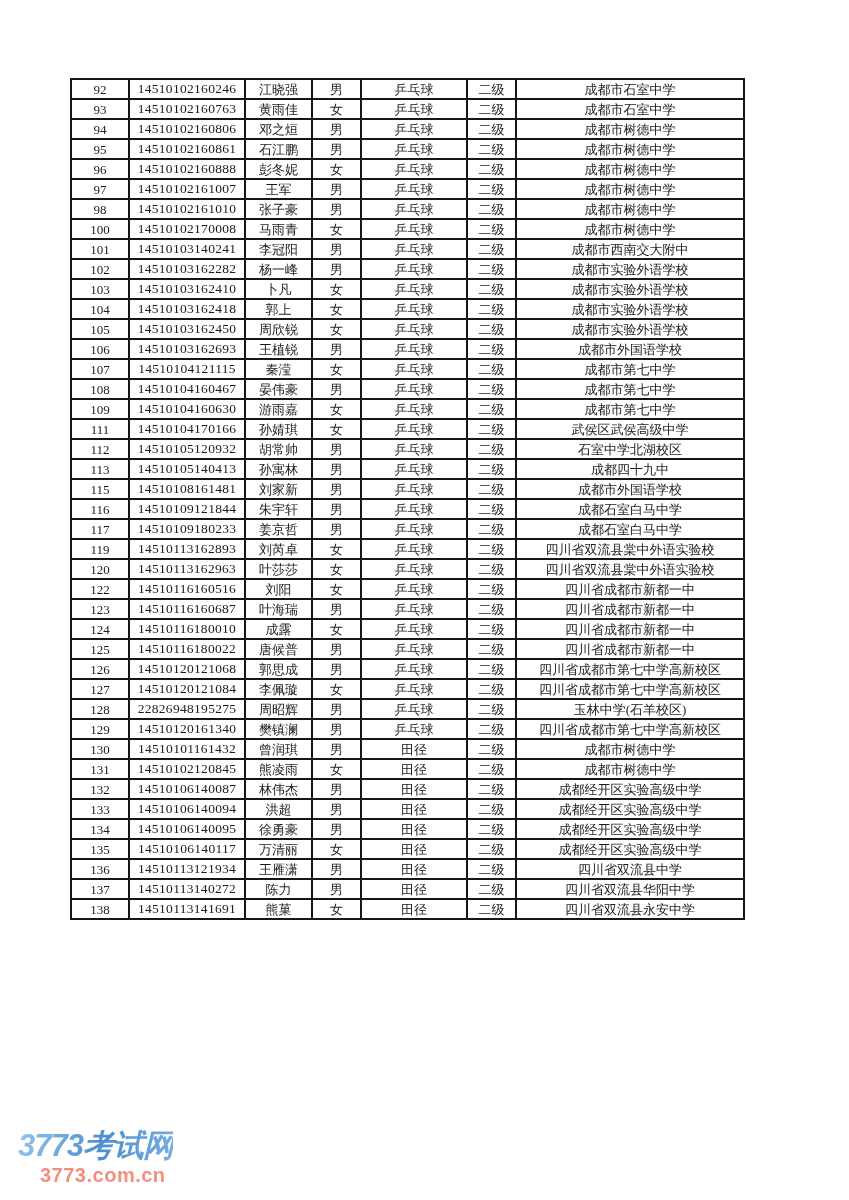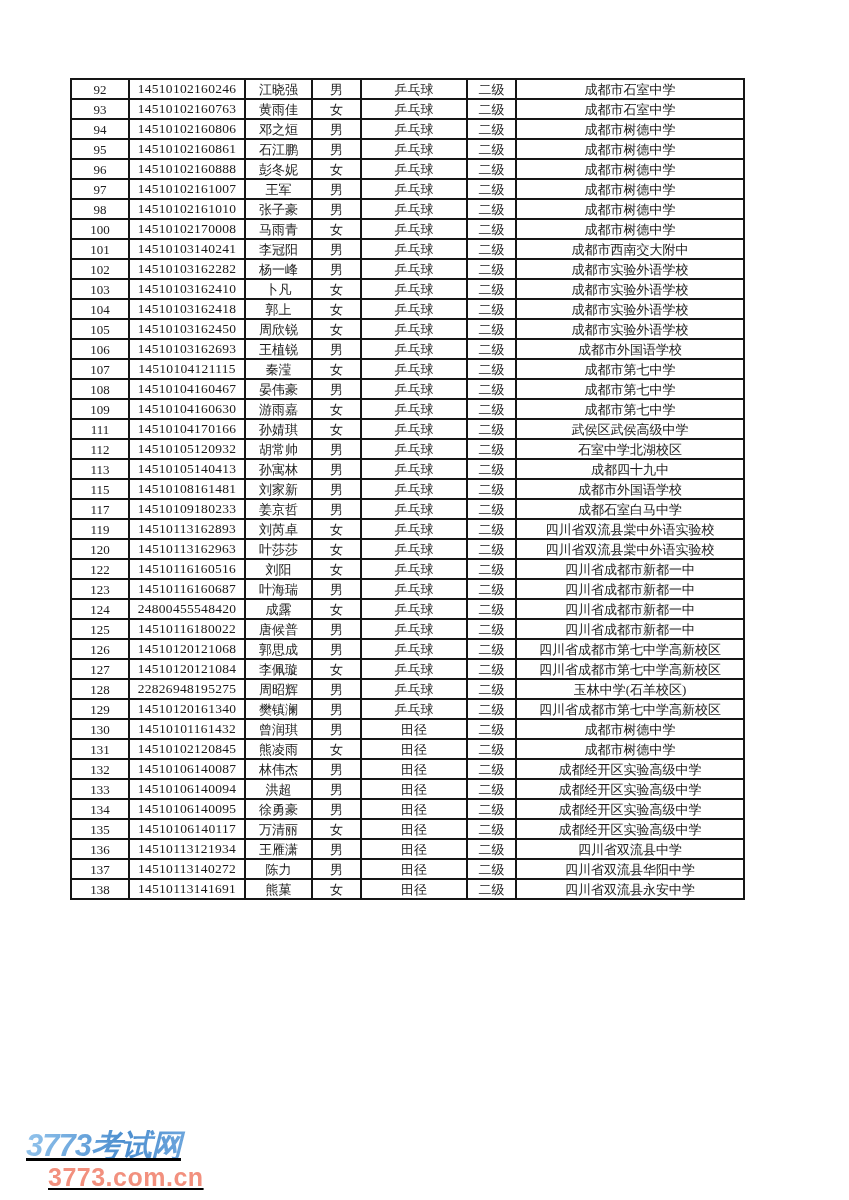--- a/index.html
+++ b/index.html
@@ -38,23 +38,22 @@
     white-space: nowrap;
     overflow: hidden;
   }
   table.roster td.c-id {
     font-size: 13.5px;
     letter-spacing: 0.3px;
     margin-top: 32px;
   }
   .watermark {
     position: absolute;
-    left: 26px;
+    left: 18px;
     top: 1130px;
-    text-decoration: underline;
   }
   .wm-name {
     font-family: "Liberation Sans", "DejaVu Sans", sans-serif;
     font-style: italic;
     font-weight: bold;
     font-size: 31px;
     line-height: 1;
     color: #5c9bd6;
     letter-spacing: -1px;
   }
@@ -62,21 +61,21 @@
     .wm-name {
       background: linear-gradient(100deg, #93c4ec 0%, #4c8ecf 55%, #79aee1 100%);
       -webkit-background-clip: text;
       background-clip: text;
       color: transparent;
     }
   }
   .wm-url {
     font-family: "Liberation Sans", "DejaVu Sans", sans-serif;
     font-weight: bold;
-    font-size: 25px;
+    font-size: 20px;
     line-height: 1;
     color: #f2907e;
     margin-top: 4px;
     margin-left: 22px;
     letter-spacing: 0.5px;
   }
 </style>
 </head>
 <body>
 
@@ -276,20 +275,29 @@
         <tr>
           <td class="c-no">115</td>
           <td class="c-id">14510108161481</td>
           <td class="c-name">刘家新</td>
           <td class="c-gender">男</td>
           <td class="c-sport">乒乓球</td>
           <td class="c-level">二级</td>
           <td class="c-school">成都市外国语学校</td>
         </tr>
         <tr>
+          <td class="c-no">116</td>
+          <td class="c-id">14510109121844</td>
+          <td class="c-name">朱宇轩</td>
+          <td class="c-gender">男</td>
+          <td class="c-sport">乒乓球</td>
+          <td class="c-level">二级</td>
+          <td class="c-school">成都石室白马中学</td>
+        </tr>
+        <tr>
           <td class="c-no">117</td>
           <td class="c-id">14510109180233</td>
           <td class="c-name">姜京哲</td>
           <td class="c-gender">男</td>
           <td class="c-sport">乒乓球</td>
           <td class="c-level">二级</td>
           <td class="c-school">成都石室白马中学</td>
         </tr>
         <tr>
           <td class="c-no">119</td>
@@ -322,21 +330,21 @@
           <td class="c-no">123</td>
           <td class="c-id">14510116160687</td>
           <td class="c-name">叶海瑞</td>
           <td class="c-gender">男</td>
           <td class="c-sport">乒乓球</td>
           <td class="c-level">二级</td>
           <td class="c-school">四川省成都市新都一中</td>
         </tr>
         <tr>
           <td class="c-no">124</td>
-          <td class="c-id">24800455548420</td>
+          <td class="c-id">14510116180010</td>
           <td class="c-name">成露</td>
           <td class="c-gender">女</td>
           <td class="c-sport">乒乓球</td>
           <td class="c-level">二级</td>
           <td class="c-school">四川省成都市新都一中</td>
         </tr>
         <tr>
           <td class="c-no">125</td>
           <td class="c-id">14510116180022</td>
           <td class="c-name">唐候普</td>

